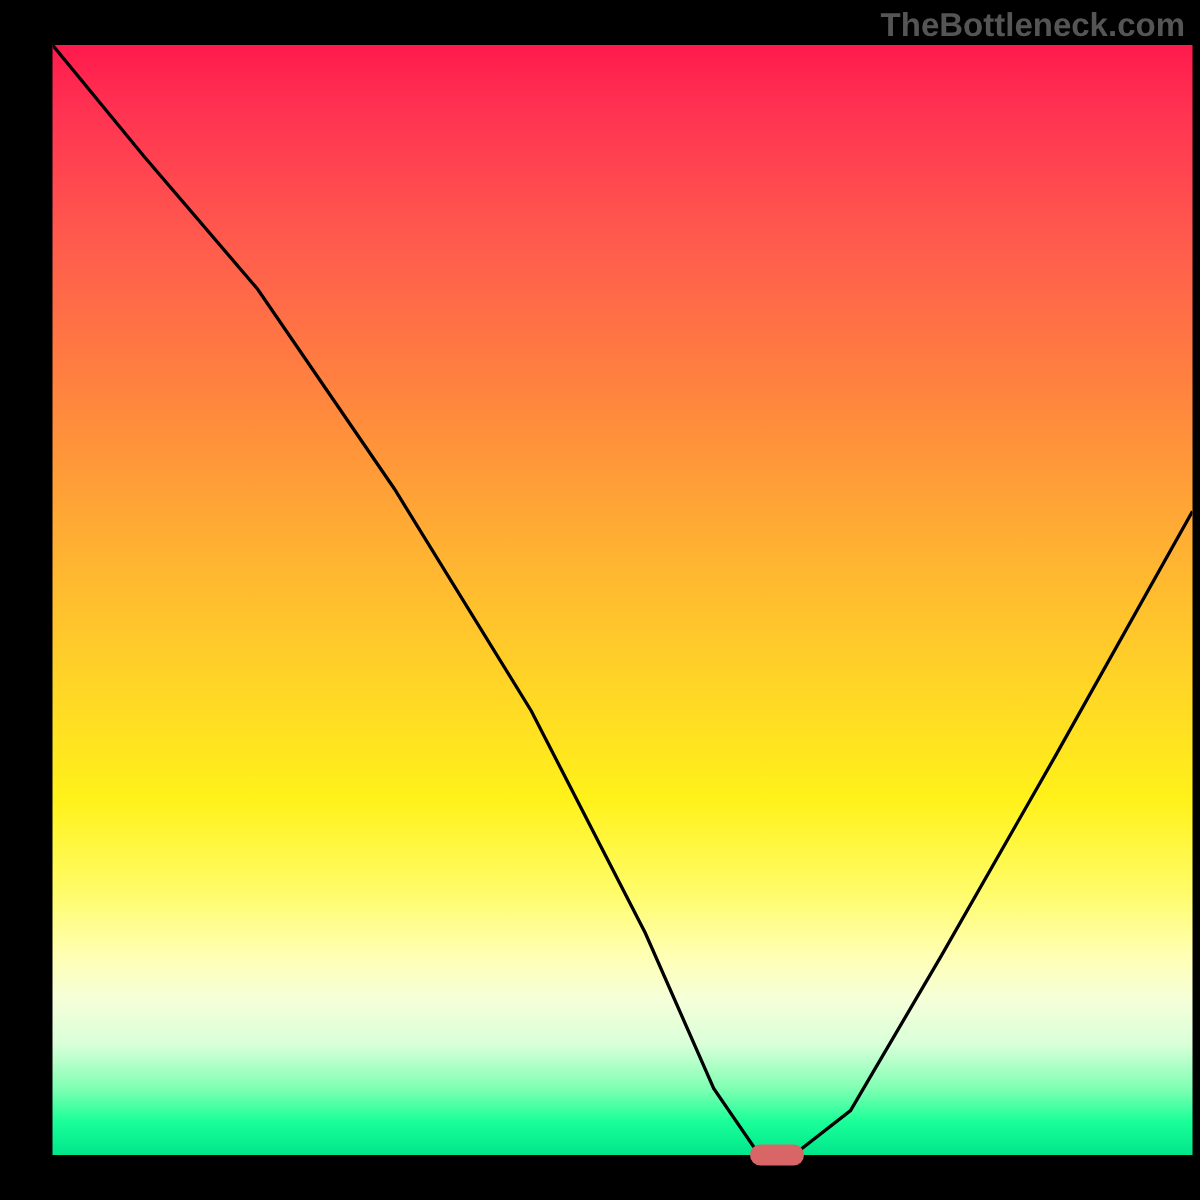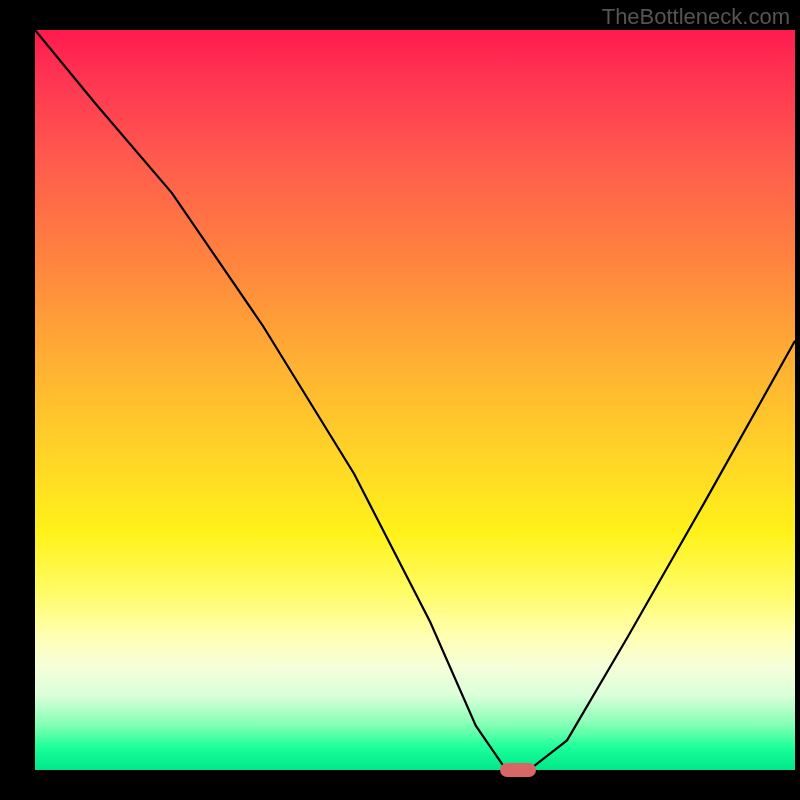--- a/index.html
+++ b/index.html
@@ -9,21 +9,21 @@
     background: #000;
     position: relative;
     font-family: Arial, sans-serif;
   }
   .watermark {
     position: absolute;
     top: 4px;
     right: 10px;
     color: #555;
     font-size: 22px;
-    font-weight: 400;
+    font-weight: 700;
     z-index: 10;
   }
   .plot-area {
     position: absolute;
     left: 35px;
     top: 30px;
     width: 760px;
     height: 740px;
   }
   .gradient-bg {

